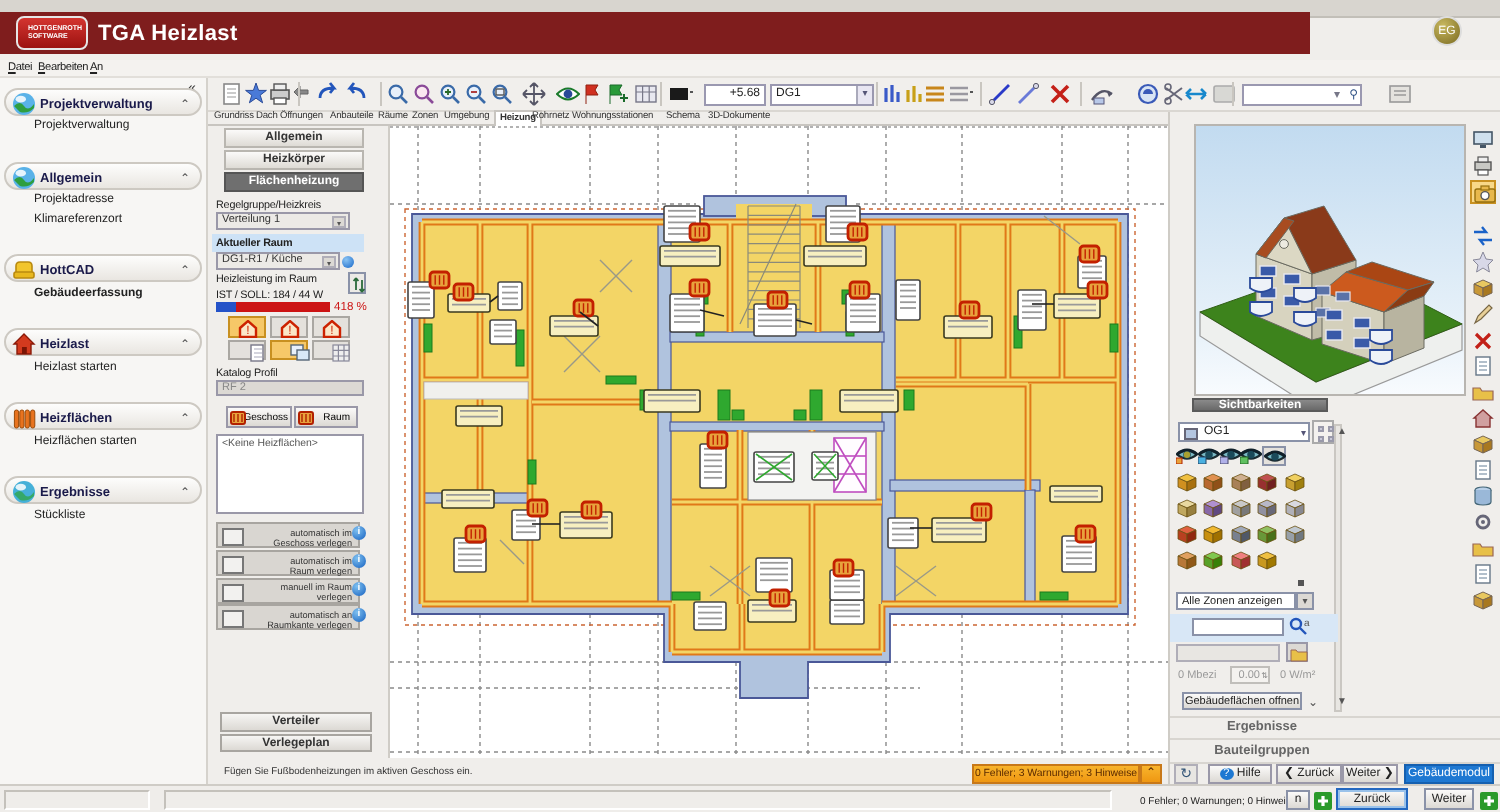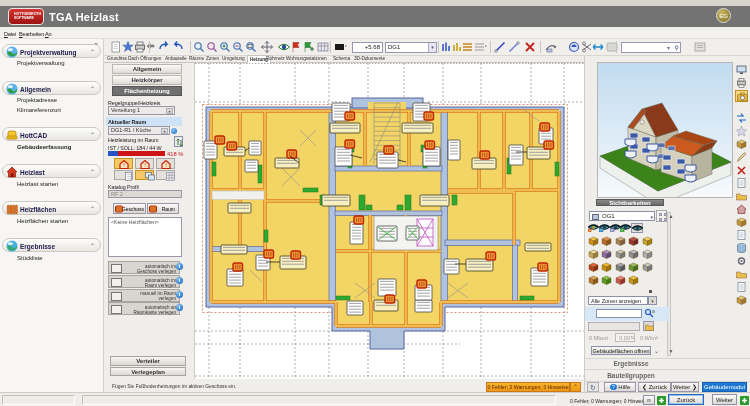--- a/index.html
+++ b/index.html
@@ -1,20 +1,20 @@
 <!DOCTYPE html>
 <html><head><meta charset="utf-8">
 <style>
 *{margin:0;padding:0;box-sizing:border-box}
 html,body{width:750px;height:406px;overflow:hidden;font-family:"Liberation Sans",sans-serif;background:#f0eeeb}
 .abs{position:absolute}
 #app{position:relative;width:750px;height:406px}
 
 #strip{left:0;top:0;width:750px;height:9px;background:#d8d5cf;border-bottom:1px solid #c2bfb8}
-#title{left:0;top:6px;width:750px;height:21px;background:#737373}
+#title{left:0;top:6px;width:655px;height:21px;background:#7f1d1d}
 #logo{left:8px;top:1.5px;width:36px;height:17px;background:linear-gradient(#d43530,#9c1210);border:1px solid #e6e6e6;border-radius:4px}
 #logo div{margin-top:3px;margin-left:5px;font-size:3.5px;line-height:4px;color:#fff;font-weight:bold}
 #apptitle{left:49px;top:5px;color:#fff;font-size:11px;font-weight:bold;letter-spacing:.2px}
 #menubar{left:0;top:30px;width:750px;height:9px;background:#f4f2ef;border-bottom:1px solid #e2dfda;font-size:5.6px;letter-spacing:-0.2px;color:#222}
 #menubar span{position:absolute;top:1px}
 
 #toolbar{left:0;top:39px;width:750px;height:17px;background:#f1efec;border-bottom:1px solid #dad7d2}
 .tsep{position:absolute;top:2px;width:1px;height:12px;background:#c9c6c0}
 .tfield{position:absolute;top:2.5px;height:11px;background:#fff;border:1px solid #9a98b0;font-size:6px;line-height:9px;color:#222}
 

